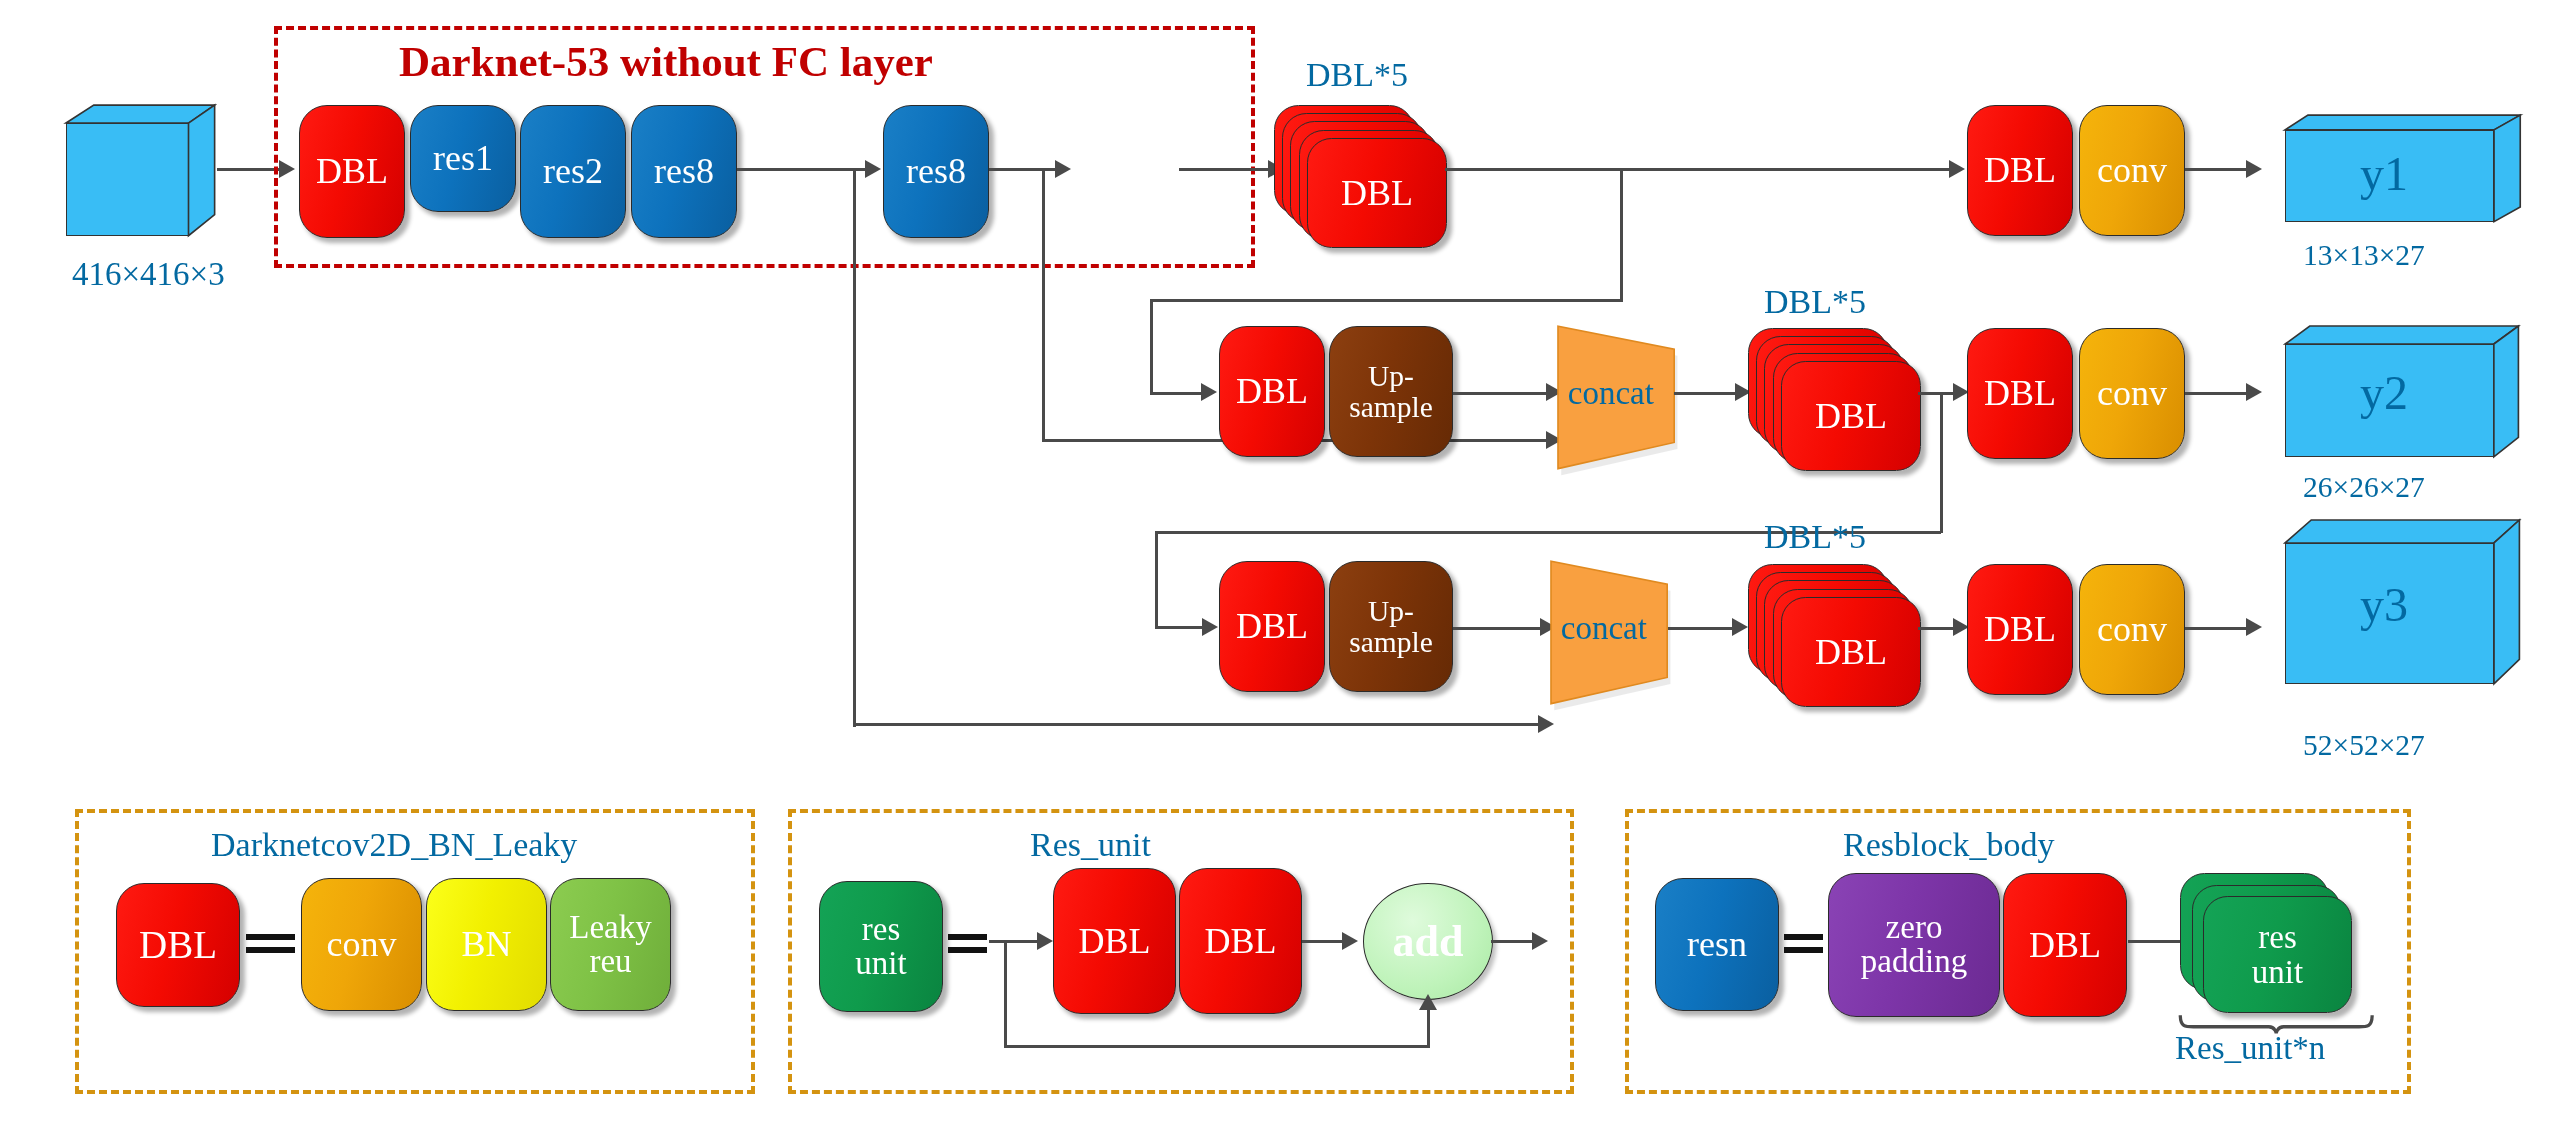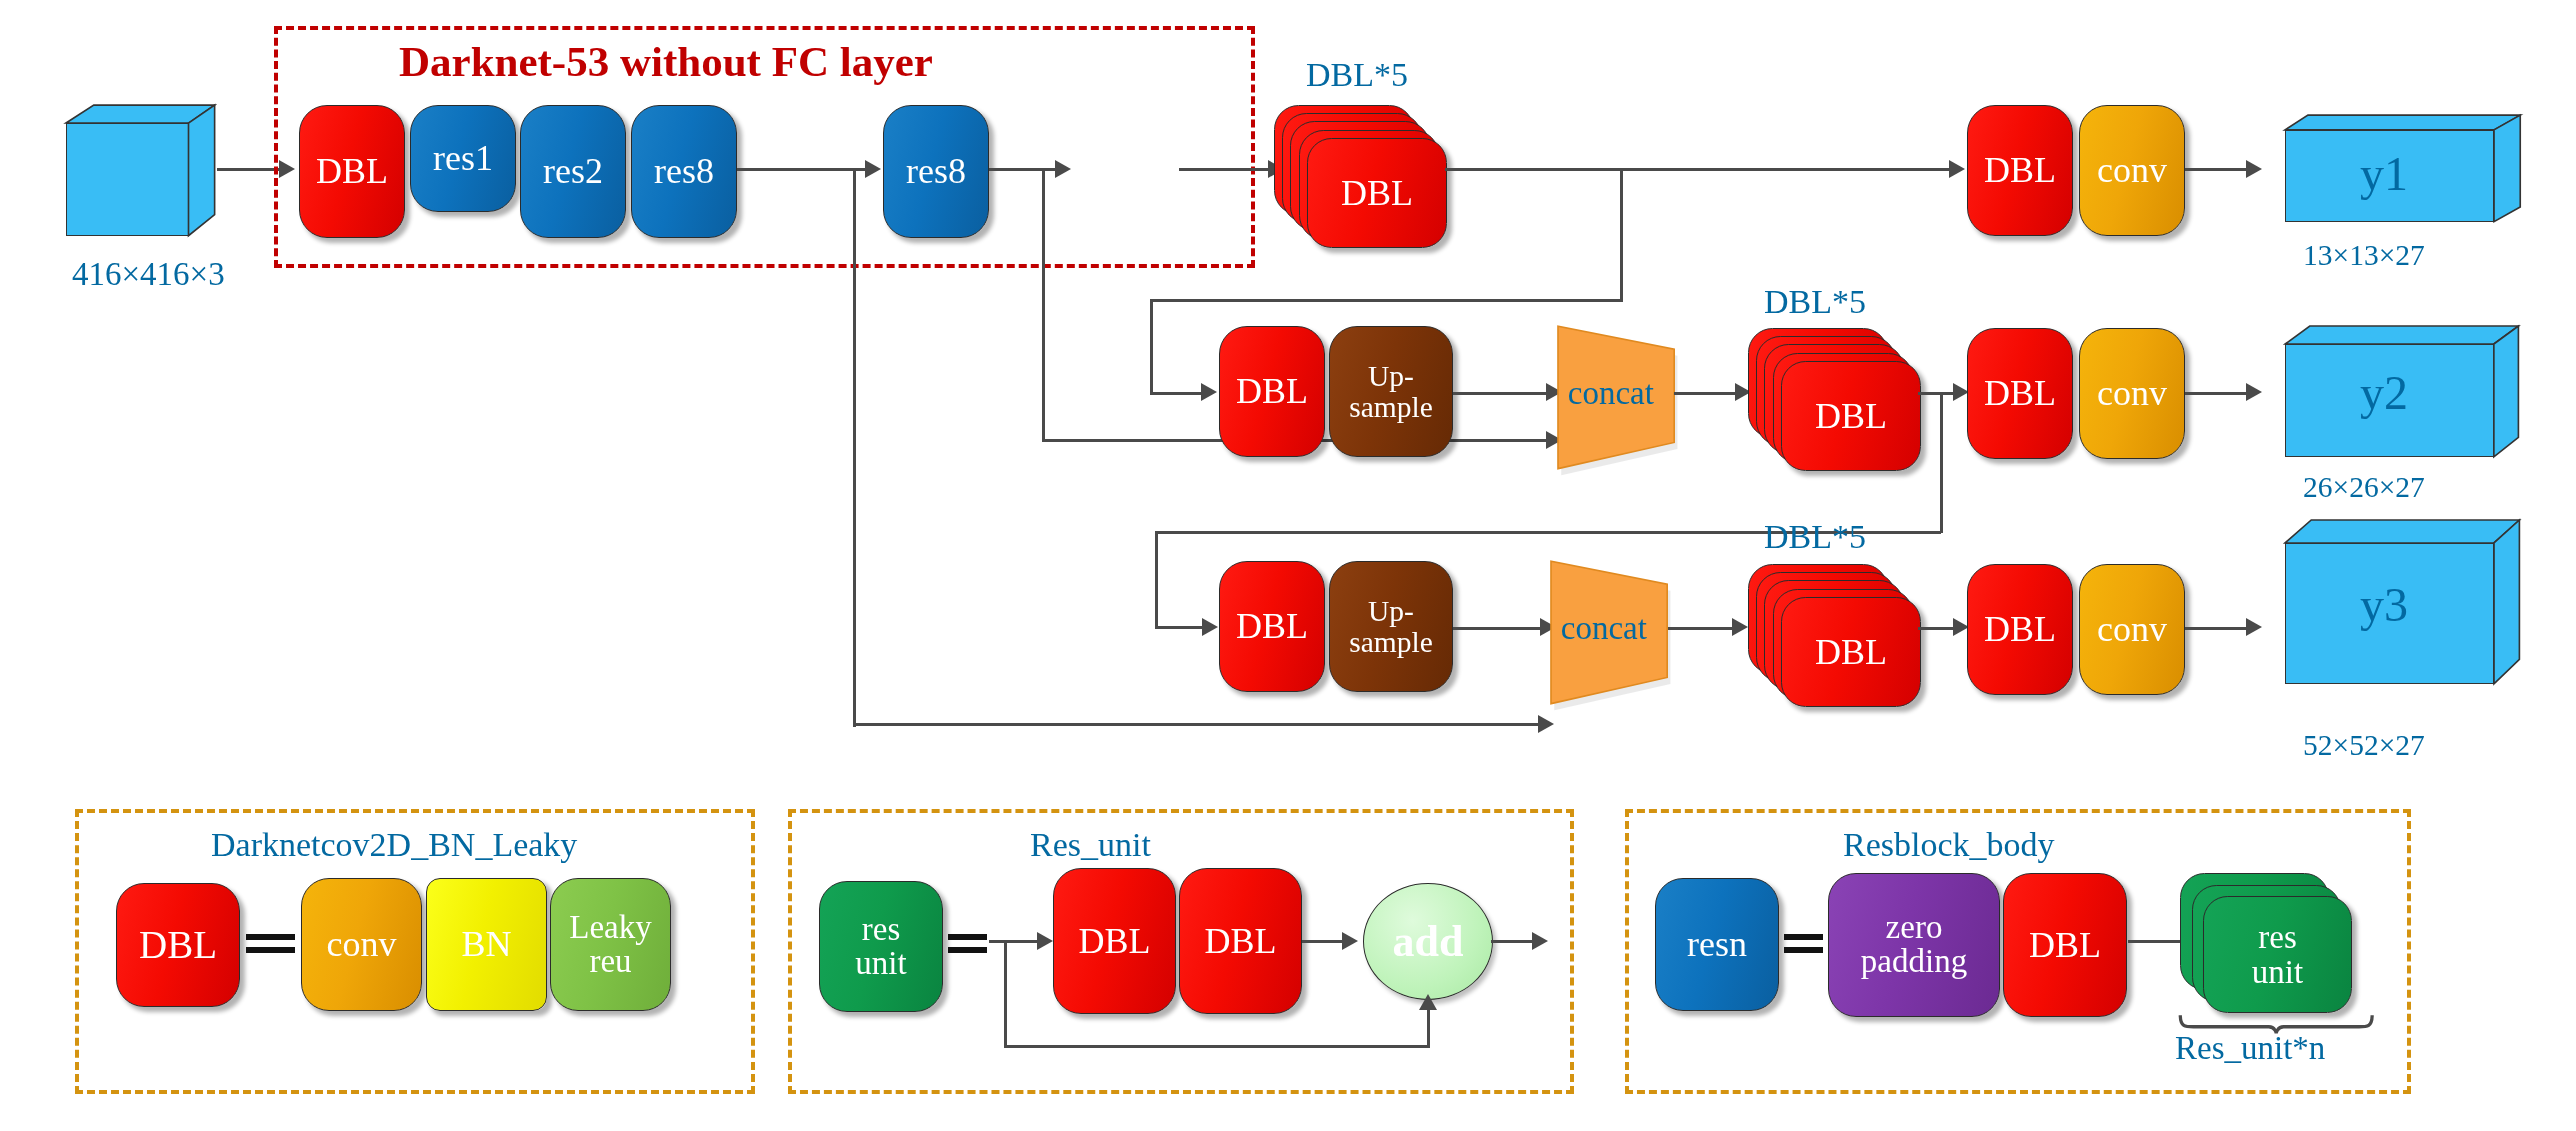--- a/index.html
+++ b/index.html
@@ -241,21 +241,21 @@
 
   <div class="dashbox dash-gold" style="left:75px;top:809px;width:680px;height:285px;"></div>
   <div class="lbl" style="left:211px;top:826px;font-size:34px;">Darknetcov2D_BN_Leaky</div>
 
   <div class="node rb red" style="left:116px;top:883px;width:124px;height:124px;font-size:39px;">DBL</div>
   <div class="eq" style="left:246px;top:934px;width:49px;">
     <i></i>
       <i></i>
   </div>
   <div class="node rb gold" style="left:301px;top:878px;width:121px;height:133px;font-size:36px;">conv</div>
-  <div class="node rb yellowb" style="left:426px;top:878px;width:121px;height:133px;font-size:36px;border-radius:14px;">BN</div>
+  <div class="node rb yellowb" style="left:426px;top:878px;width:121px;height:133px;font-size:36px;">BN</div>
   <div class="node rb lgreen" style="left:550px;top:878px;width:121px;height:133px;font-size:33px;white-space:pre-line;">Leaky
 reu</div>
 
   <div class="dashbox dash-gold" style="left:788px;top:809px;width:786px;height:285px;"></div>
   <div class="lbl" style="left:1030px;top:826px;font-size:34px;">Res_unit</div>
 
   <div class="node rb green" style="left:819px;top:881px;width:124px;height:131px;font-size:33px;white-space:pre-line;">res
 unit</div>
   <div class="eq" style="left:948px;top:934px;width:39px;">
     <i></i>

